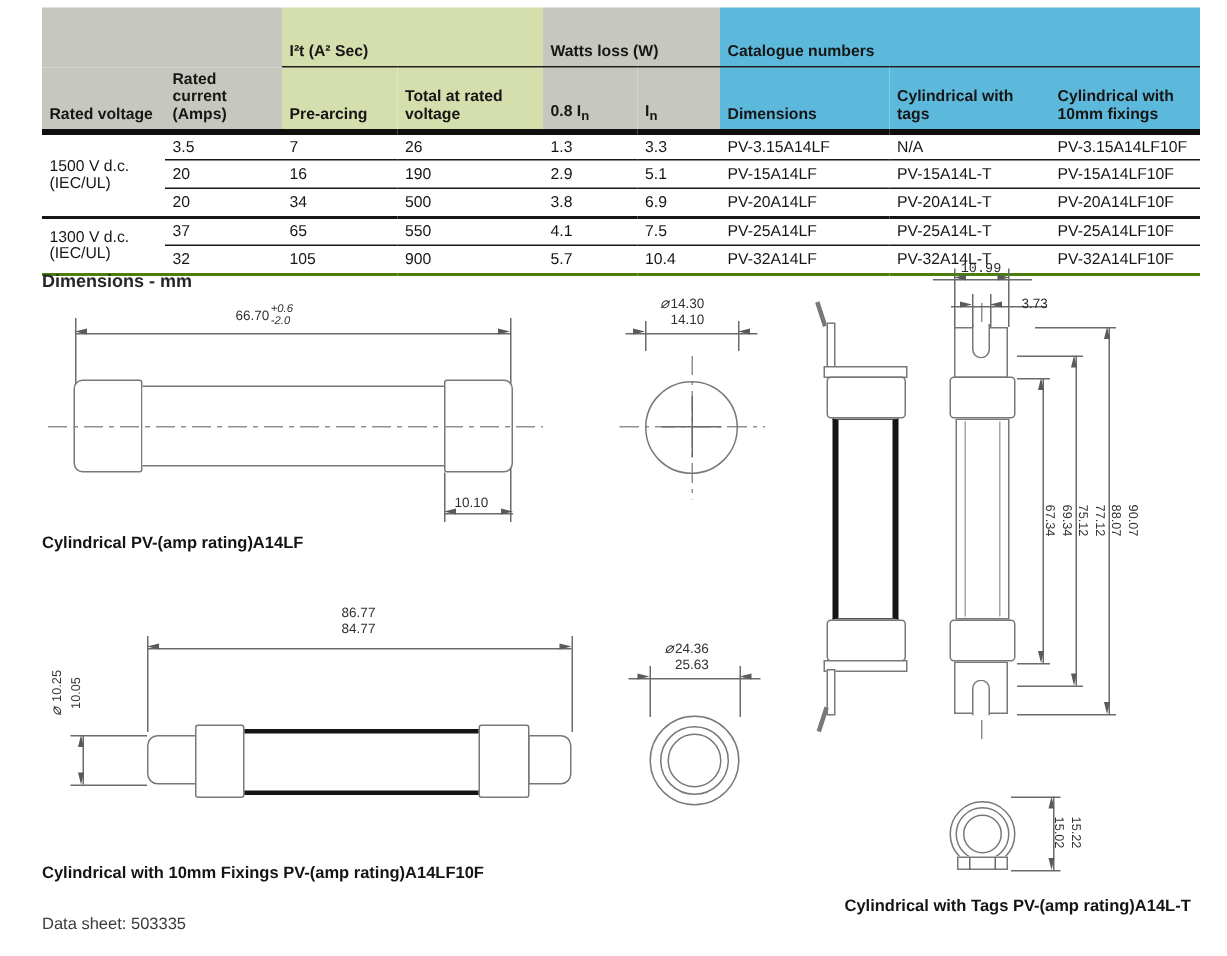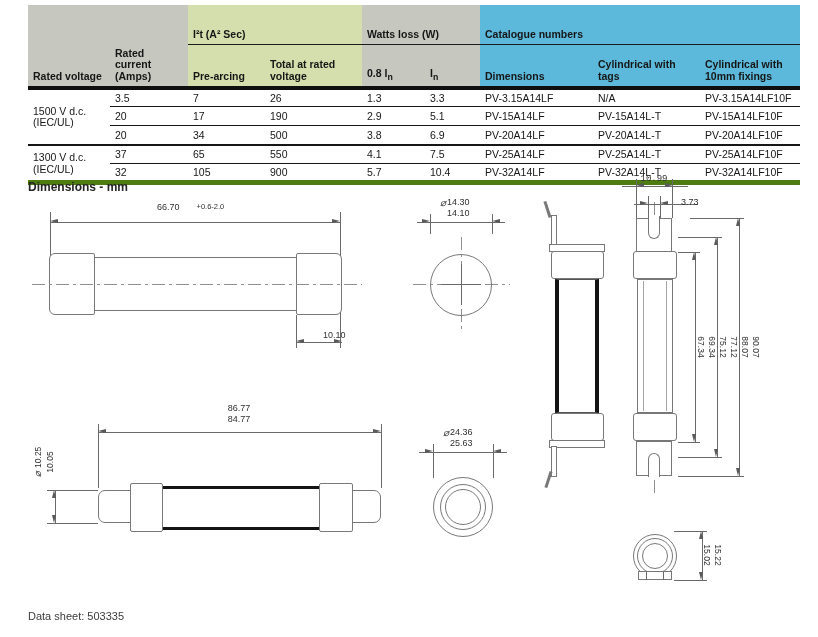--- a/index.html
+++ b/index.html
@@ -13,41 +13,41 @@
   #spec td{padding:2px 5px 1px;line-height:1.1;}
   .bg-gray{background:var(--gray,#c6c7be);}
   .bg-green{background:var(--green,#d4dfad);}
   .bg-cyan{background:var(--cyan,#5cb9db);}
   tr.ghead th{height:33px;}
   tr.ghead th.lined{border-bottom:1.1px solid #1c1c1c;}
   tr.chead th{height:30px;border-bottom:4px solid #0f0f0f;}
   #spec tbody tr{height:19px;}
   td.b1{border-bottom:1.6px solid #161616;}
   td.b2{border-bottom:2.6px solid #161616;}
-  td.b3{border-bottom:5px solid #4d7c0f;}
+  td.b3{border-bottom:2px solid #4d7c0f;}
   td.volt{vertical-align:middle;line-height:1.3;}
 
   
   .h2{position:absolute;font-weight:bold;font-size:12px;color:#262626;}
   .cap{position:absolute;font-weight:bold;font-size:11px;color:#141414;white-space:nowrap;}
   .note{position:absolute;font-size:11px;color:#3c3c3c;white-space:nowrap;}
   .hl{position:absolute;height:1px;background:#6a6a6a;}
   .vl{position:absolute;width:1px;background:#6a6a6a;}
   .thin{background:#a5a5a5;}
   .part{position:absolute;border:1.2px solid #787878;background:#fff;box-sizing:border-box;}
   .circ{position:absolute;border:1.2px solid #787878;border-radius:50%;box-sizing:border-box;background:transparent;}
   .mask{position:absolute;background:#fff;}
   .al{position:absolute;width:0;height:0;border-top:2.8px solid transparent;border-bottom:2.8px solid transparent;border-right:8px solid #5a5a5a;}
   .ar{position:absolute;width:0;height:0;border-top:2.8px solid transparent;border-bottom:2.8px solid transparent;border-left:8px solid #5a5a5a;}
   .au{position:absolute;width:0;height:0;border-left:2.8px solid transparent;border-right:2.8px solid transparent;border-bottom:8px solid #5a5a5a;}
   .ad{position:absolute;width:0;height:0;border-left:2.8px solid transparent;border-right:2.8px solid transparent;border-top:8px solid #5a5a5a;}
   .dt{position:absolute;font-size:9px;color:#303030;white-space:nowrap;line-height:1.18;}
   .dt.c{text-align:center;}
   .dimtol{display:flex;align-items:center;}
-  .tol{display:inline-flex;font-size:7.5px;line-height:1.05;margin-left:17px;}
+  .tol{display:inline-flex;flex-direction:column;font-size:7.5px;line-height:1.05;margin-left:1px;font-style:italic;}
   .stk{display:inline-flex;flex-direction:column;text-align:center;}
   .dsym{font-style:italic;font-size:10px;margin-right:1px;align-self:flex-start;}
   .rot{position:absolute;font-size:8.5px;color:#303030;line-height:1.25;text-align:center;white-space:nowrap;}
   .rot span{display:block;}
   .dashh{position:absolute;height:1px;background:repeating-linear-gradient(90deg,#8f8f8f 0 13px,transparent 13px 17px,#8f8f8f 17px 20px,transparent 20px 24px);}
   .dashv{position:absolute;width:1px;background:repeating-linear-gradient(180deg,#8f8f8f 0 13px,transparent 13px 17px,#8f8f8f 17px 20px,transparent 20px 24px);}
 </style>
 </head>
 <body>
 
@@ -94,21 +94,21 @@
         <td class="b1">7</td>
         <td class="b1">26</td>
         <td class="b1">1.3</td>
         <td class="b1">3.3</td>
         <td class="b1">PV-3.15A14LF</td>
         <td class="b1">N/A</td>
         <td class="b1">PV-3.15A14LF10F</td>
       </tr>
       <tr>
         <td class="b1">20</td>
-        <td class="b1">17</td>
+        <td class="b1">16</td>
         <td class="b1">190</td>
         <td class="b1">2.9</td>
         <td class="b1">5.1</td>
         <td class="b1">PV-15A14LF</td>
         <td class="b1">PV-15A14L-T</td>
         <td class="b1">PV-15A14LF10F</td>
       </tr>
       <tr>
         <td class="b2">20</td>
         <td class="b2">34</td>
@@ -161,21 +161,22 @@
       </span>
   </div>
   <div class="part" style="left:49px;top:253px;width:46px;height:62px;border-radius:6px 2px 2px 6px;"></div>
   <div class="part" style="left:296px;top:253px;width:46px;height:62px;border-radius:2px 6px 6px 2px;"></div>
   <div class="part" style="left:95px;top:257px;width:201px;height:54px;border-left:none;border-right:none;"></div>
   <div class="dashh" style="left:32px;top:284px;width:330px;"></div>
   <div class="vl" style="left:296px;top:315px;height:33px;"></div>
   <div class="hl" style="left:296px;top:342px;width:46px;"></div>
   <div class="al" style="left:296px;top:339.2px;"></div>
   <div class="ar" style="left:334px;top:339.2px;"></div>
-  <div class="dt" style="left:303px;top:330px;margin-left:20px;">10.10</div>
+  <div class="dt" style="left:303px;top:330px;">10.10</div>
+  <div class="cap" style="left:28px;top:356px;">Cylindrical PV-(amp rating)A14LF</div>
 
   <div class="dt dimtol" style="left:440px;top:197px;">
     <span class="dsym">⌀</span>
     <span class="stk">
         <span>14.30</span>
         <span>14.10</span>
       </span>
   </div>
   <div class="vl" style="left:430px;top:214px;height:20px;"></div>
   <div class="vl" style="left:492px;top:214px;height:20px;"></div>
@@ -204,20 +205,21 @@
   <div class="part" style="left:163px;top:486px;width:156px;height:44px;border:none;border-top:3px solid #141414;border-bottom:3px solid #141414;background:transparent;"></div>
   <div class="hl" style="left:47px;top:490px;width:51px;"></div>
   <div class="hl" style="left:47px;top:523px;width:51px;"></div>
   <div class="vl" style="left:55px;top:490px;height:33px;"></div>
   <div class="au" style="left:52.2px;top:490px;"></div>
   <div class="ad" style="left:52.2px;top:515px;"></div>
   <div class="rot" style="left:44px;top:462px;transform:translate(-50%,-50%) rotate(-90deg);">
     <span><i class="dsym" style="font-style:italic;">⌀</i> <span style="display:inline;">10.25</span></span>
     <span>10.05</span>
   </div>
+  <div class="cap" style="left:28px;top:576px;">Cylindrical with 10mm Fixings PV-(amp rating)A14LF10F</div>
 
   <div class="dt dimtol" style="left:443px;top:427px;">
     <span class="dsym">⌀</span>
     <span class="stk">
         <span>24.36</span>
         <span>25.63</span>
       </span>
   </div>
   <div class="vl" style="left:433px;top:444px;height:34px;"></div>
   <div class="vl" style="left:493px;top:444px;height:34px;"></div>
@@ -303,16 +305,17 @@
   <div class="hl" style="left:674px;top:531px;width:33px;"></div>
   <div class="hl" style="left:674px;top:580px;width:33px;"></div>
   <div class="vl" style="left:702px;top:531px;height:49px;"></div>
   <div class="au" style="left:699.2px;top:531px;"></div>
   <div class="ad" style="left:699.2px;top:572px;"></div>
   <div class="rot" style="left:712px;top:555px;transform:translate(-50%,-50%) rotate(90deg);">
     <span>15.22</span>
     <span>15.02</span>
   </div>
 
+  <div class="cap" style="left:563px;top:598px;">Cylindrical with Tags PV-(amp rating)A14L-T</div>
 
   <div class="note" style="left:28px;top:610px;">Data sheet: 503335</div>
 
 </div>
 
 </body></html>

